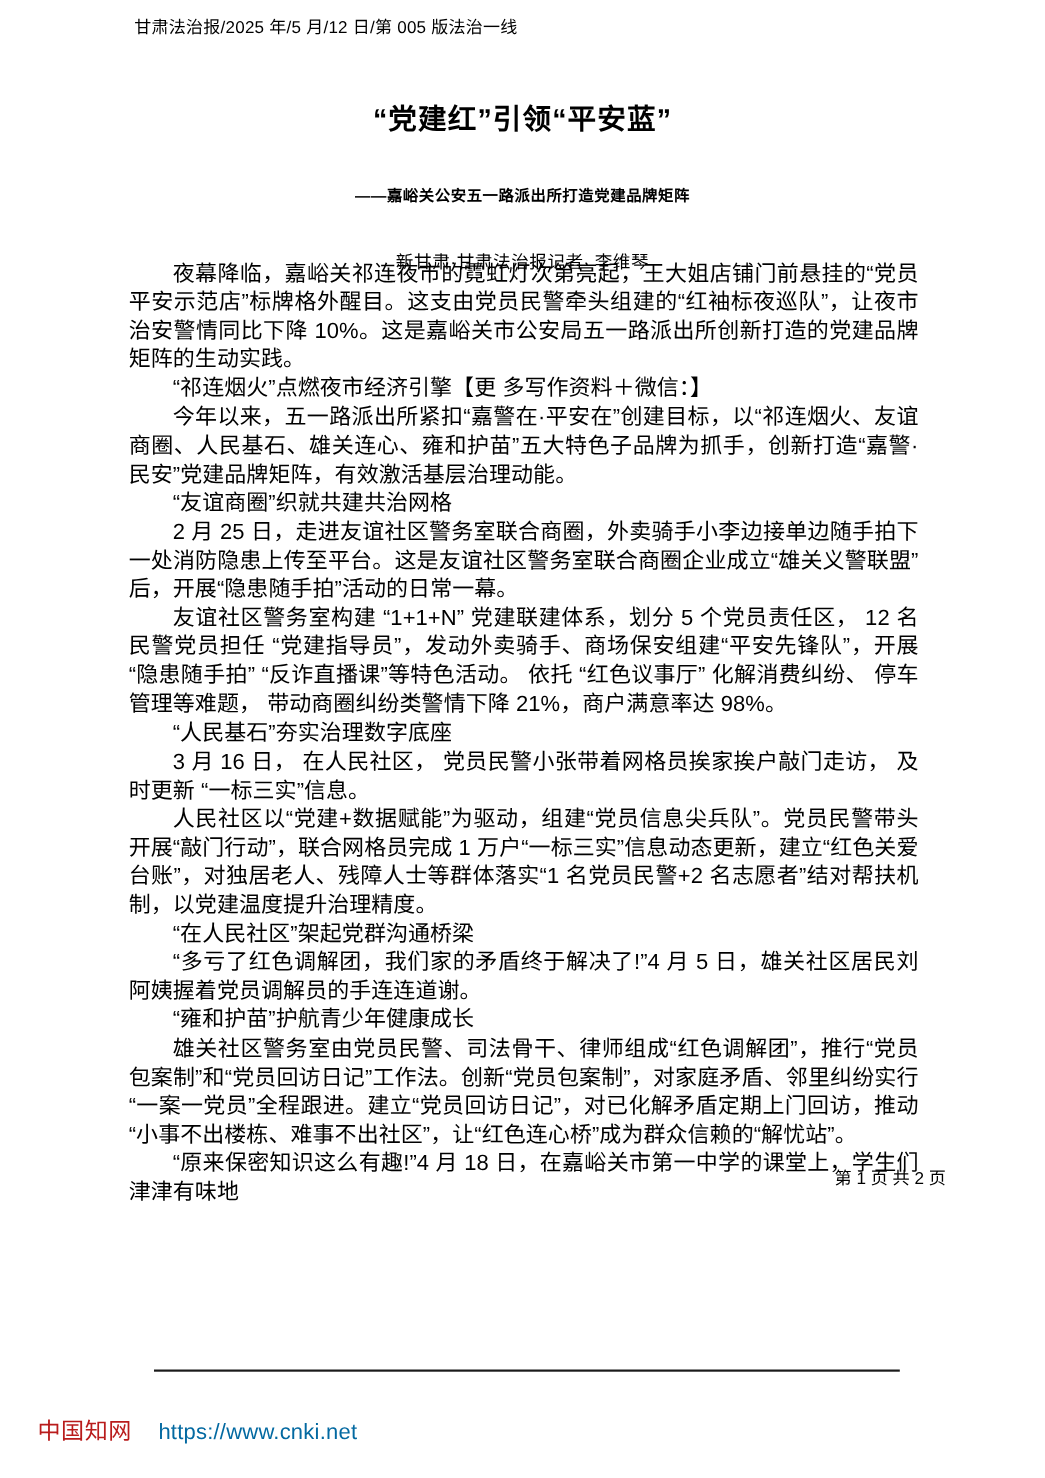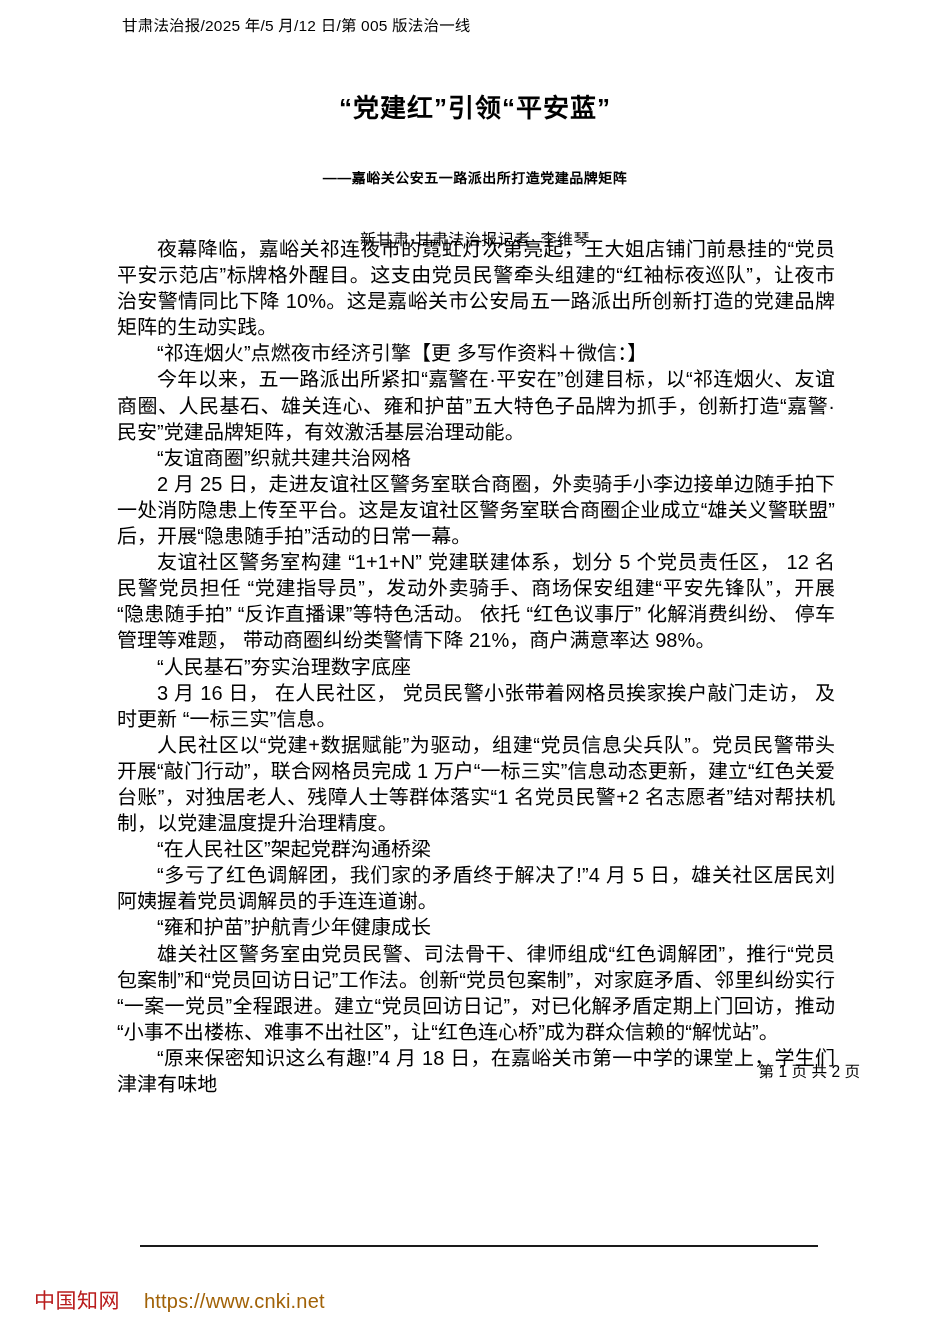--- a/index.html
+++ b/index.html
@@ -125,21 +125,21 @@
   }
   .watermark-brand {
     font-size: 21px;
     letter-spacing: 0.5px;
     color: #b91c1c;
   }
   .watermark-url {
     font-size: 20px;
     margin-left: 24px;
     letter-spacing: 0.2px;
-    color: #a16207;
+    color: #0369a1;
   }
 </style>
 </head>
 <body>
 
 <div class="page">
 
   <div class="source-header">甘肃法治报/2025 年/5 月/12 日/第 005
 版法治一线</div>
 

